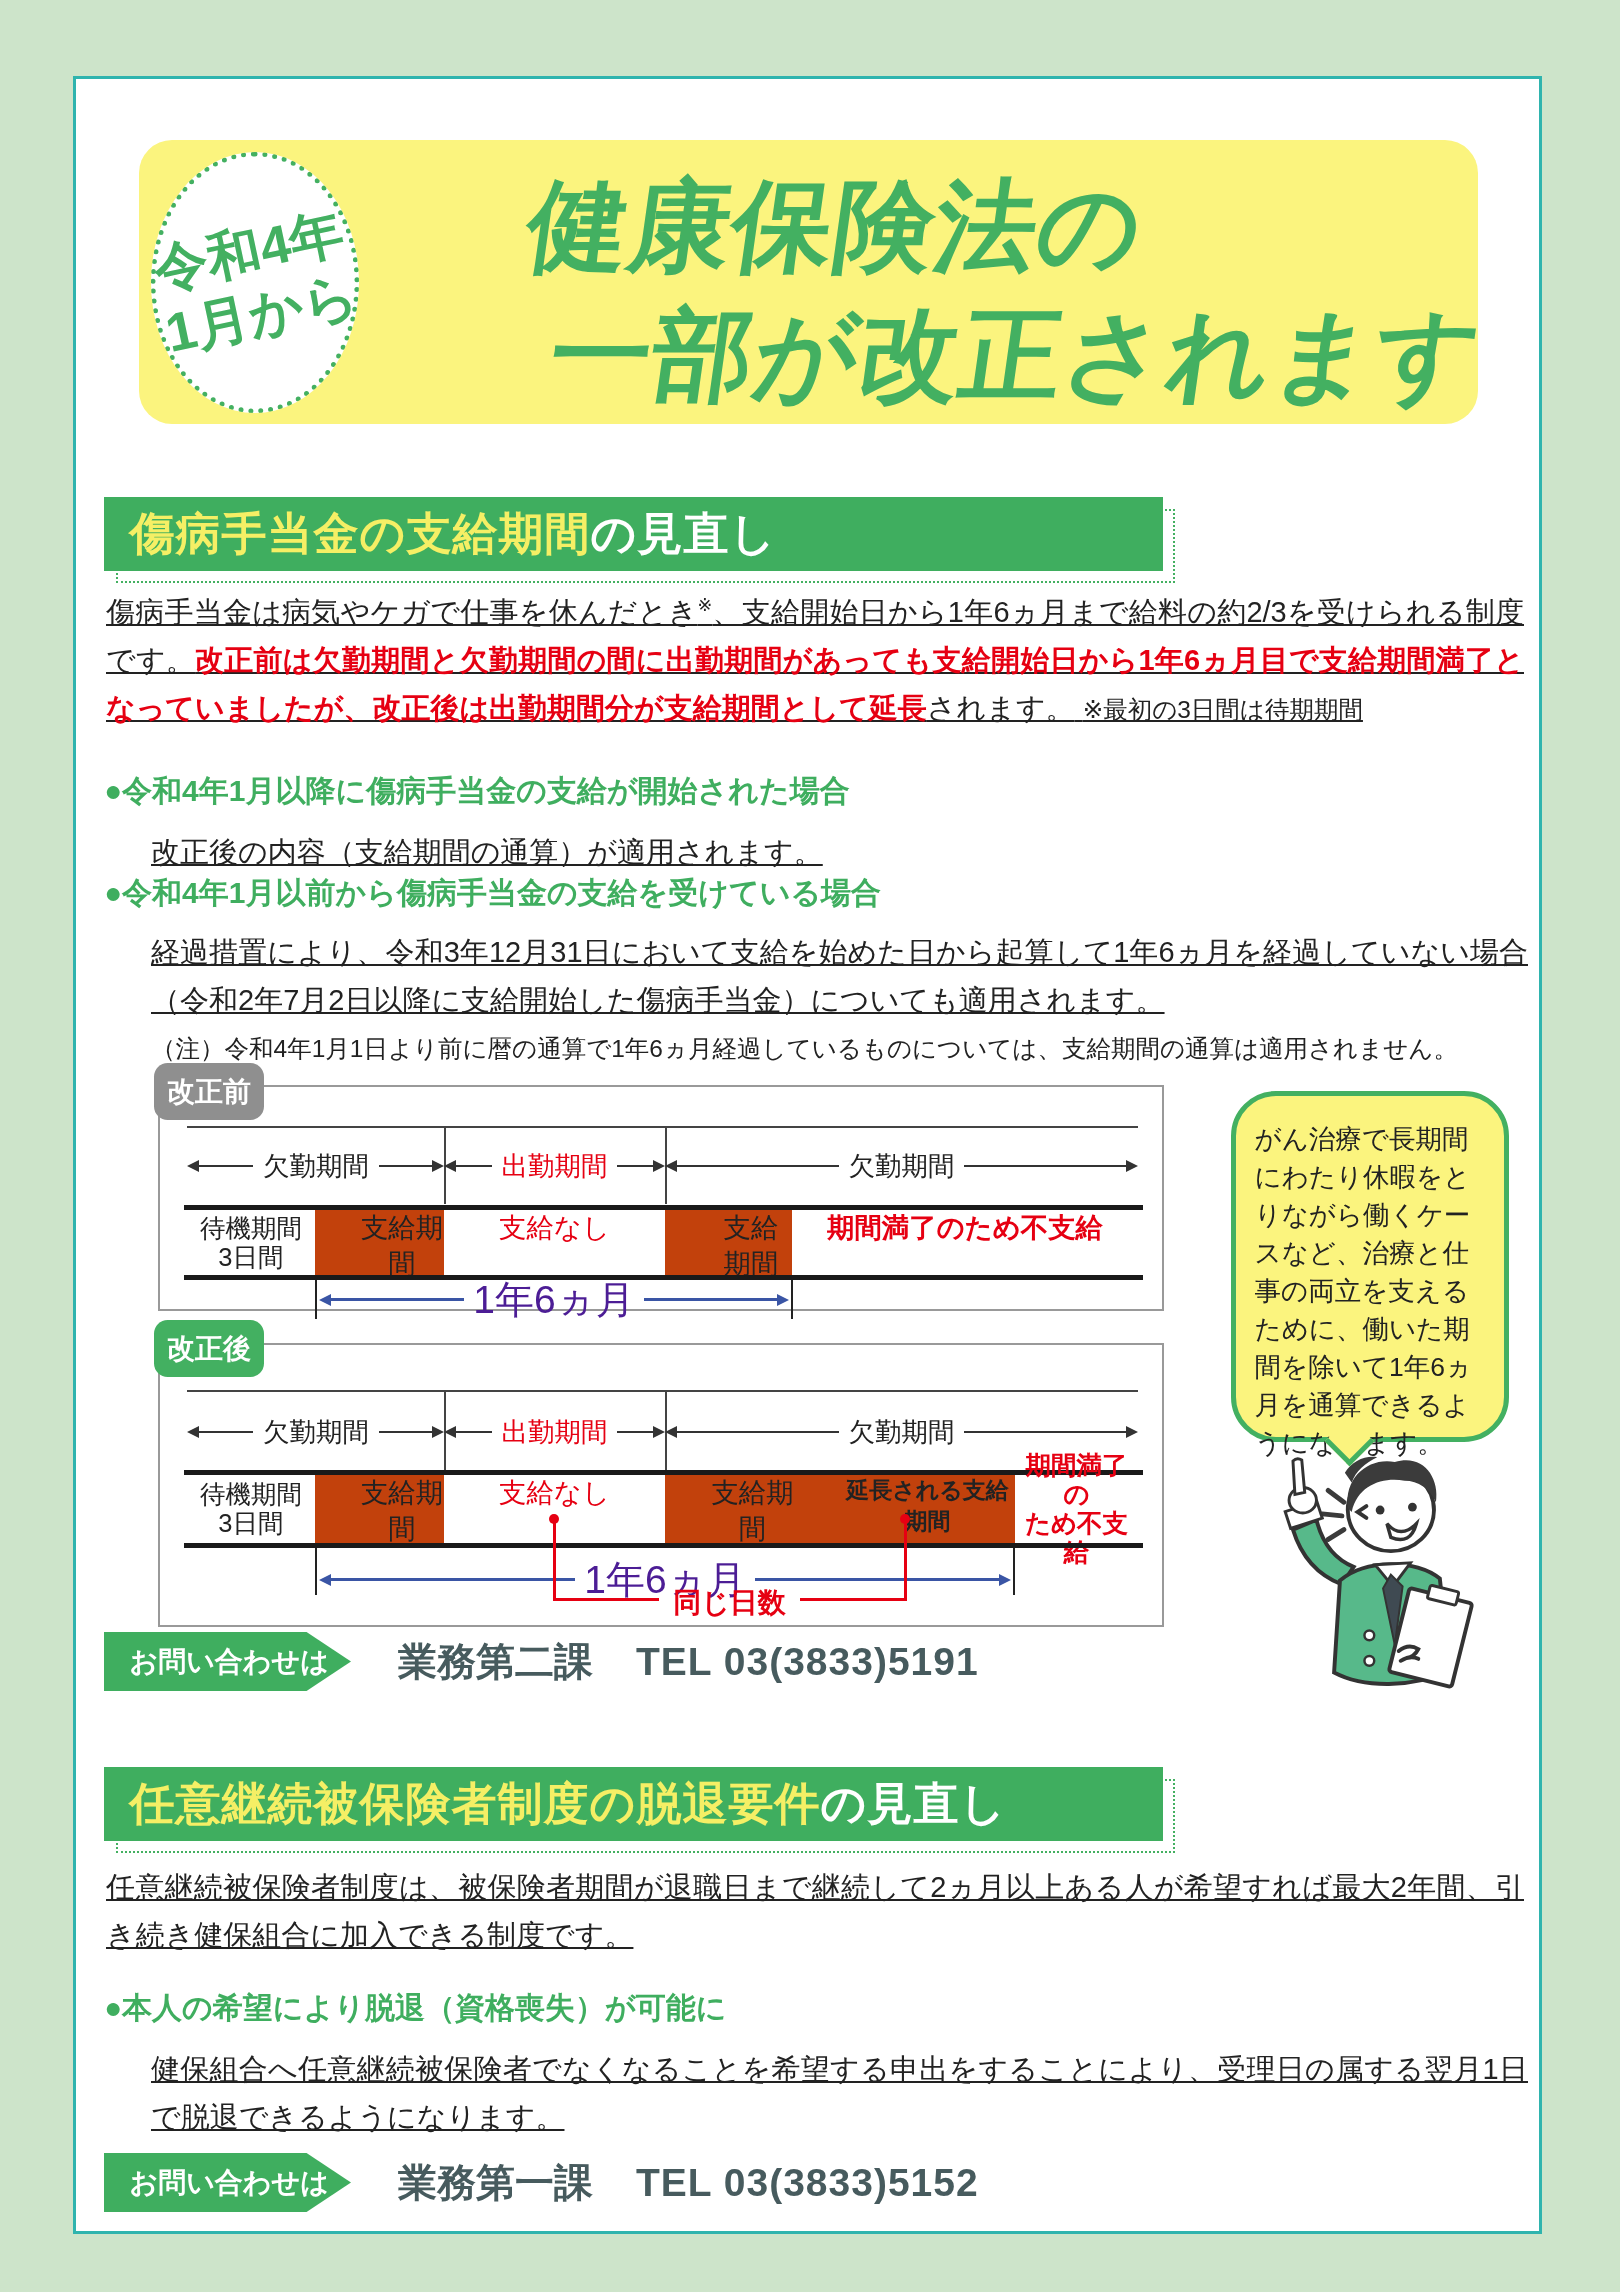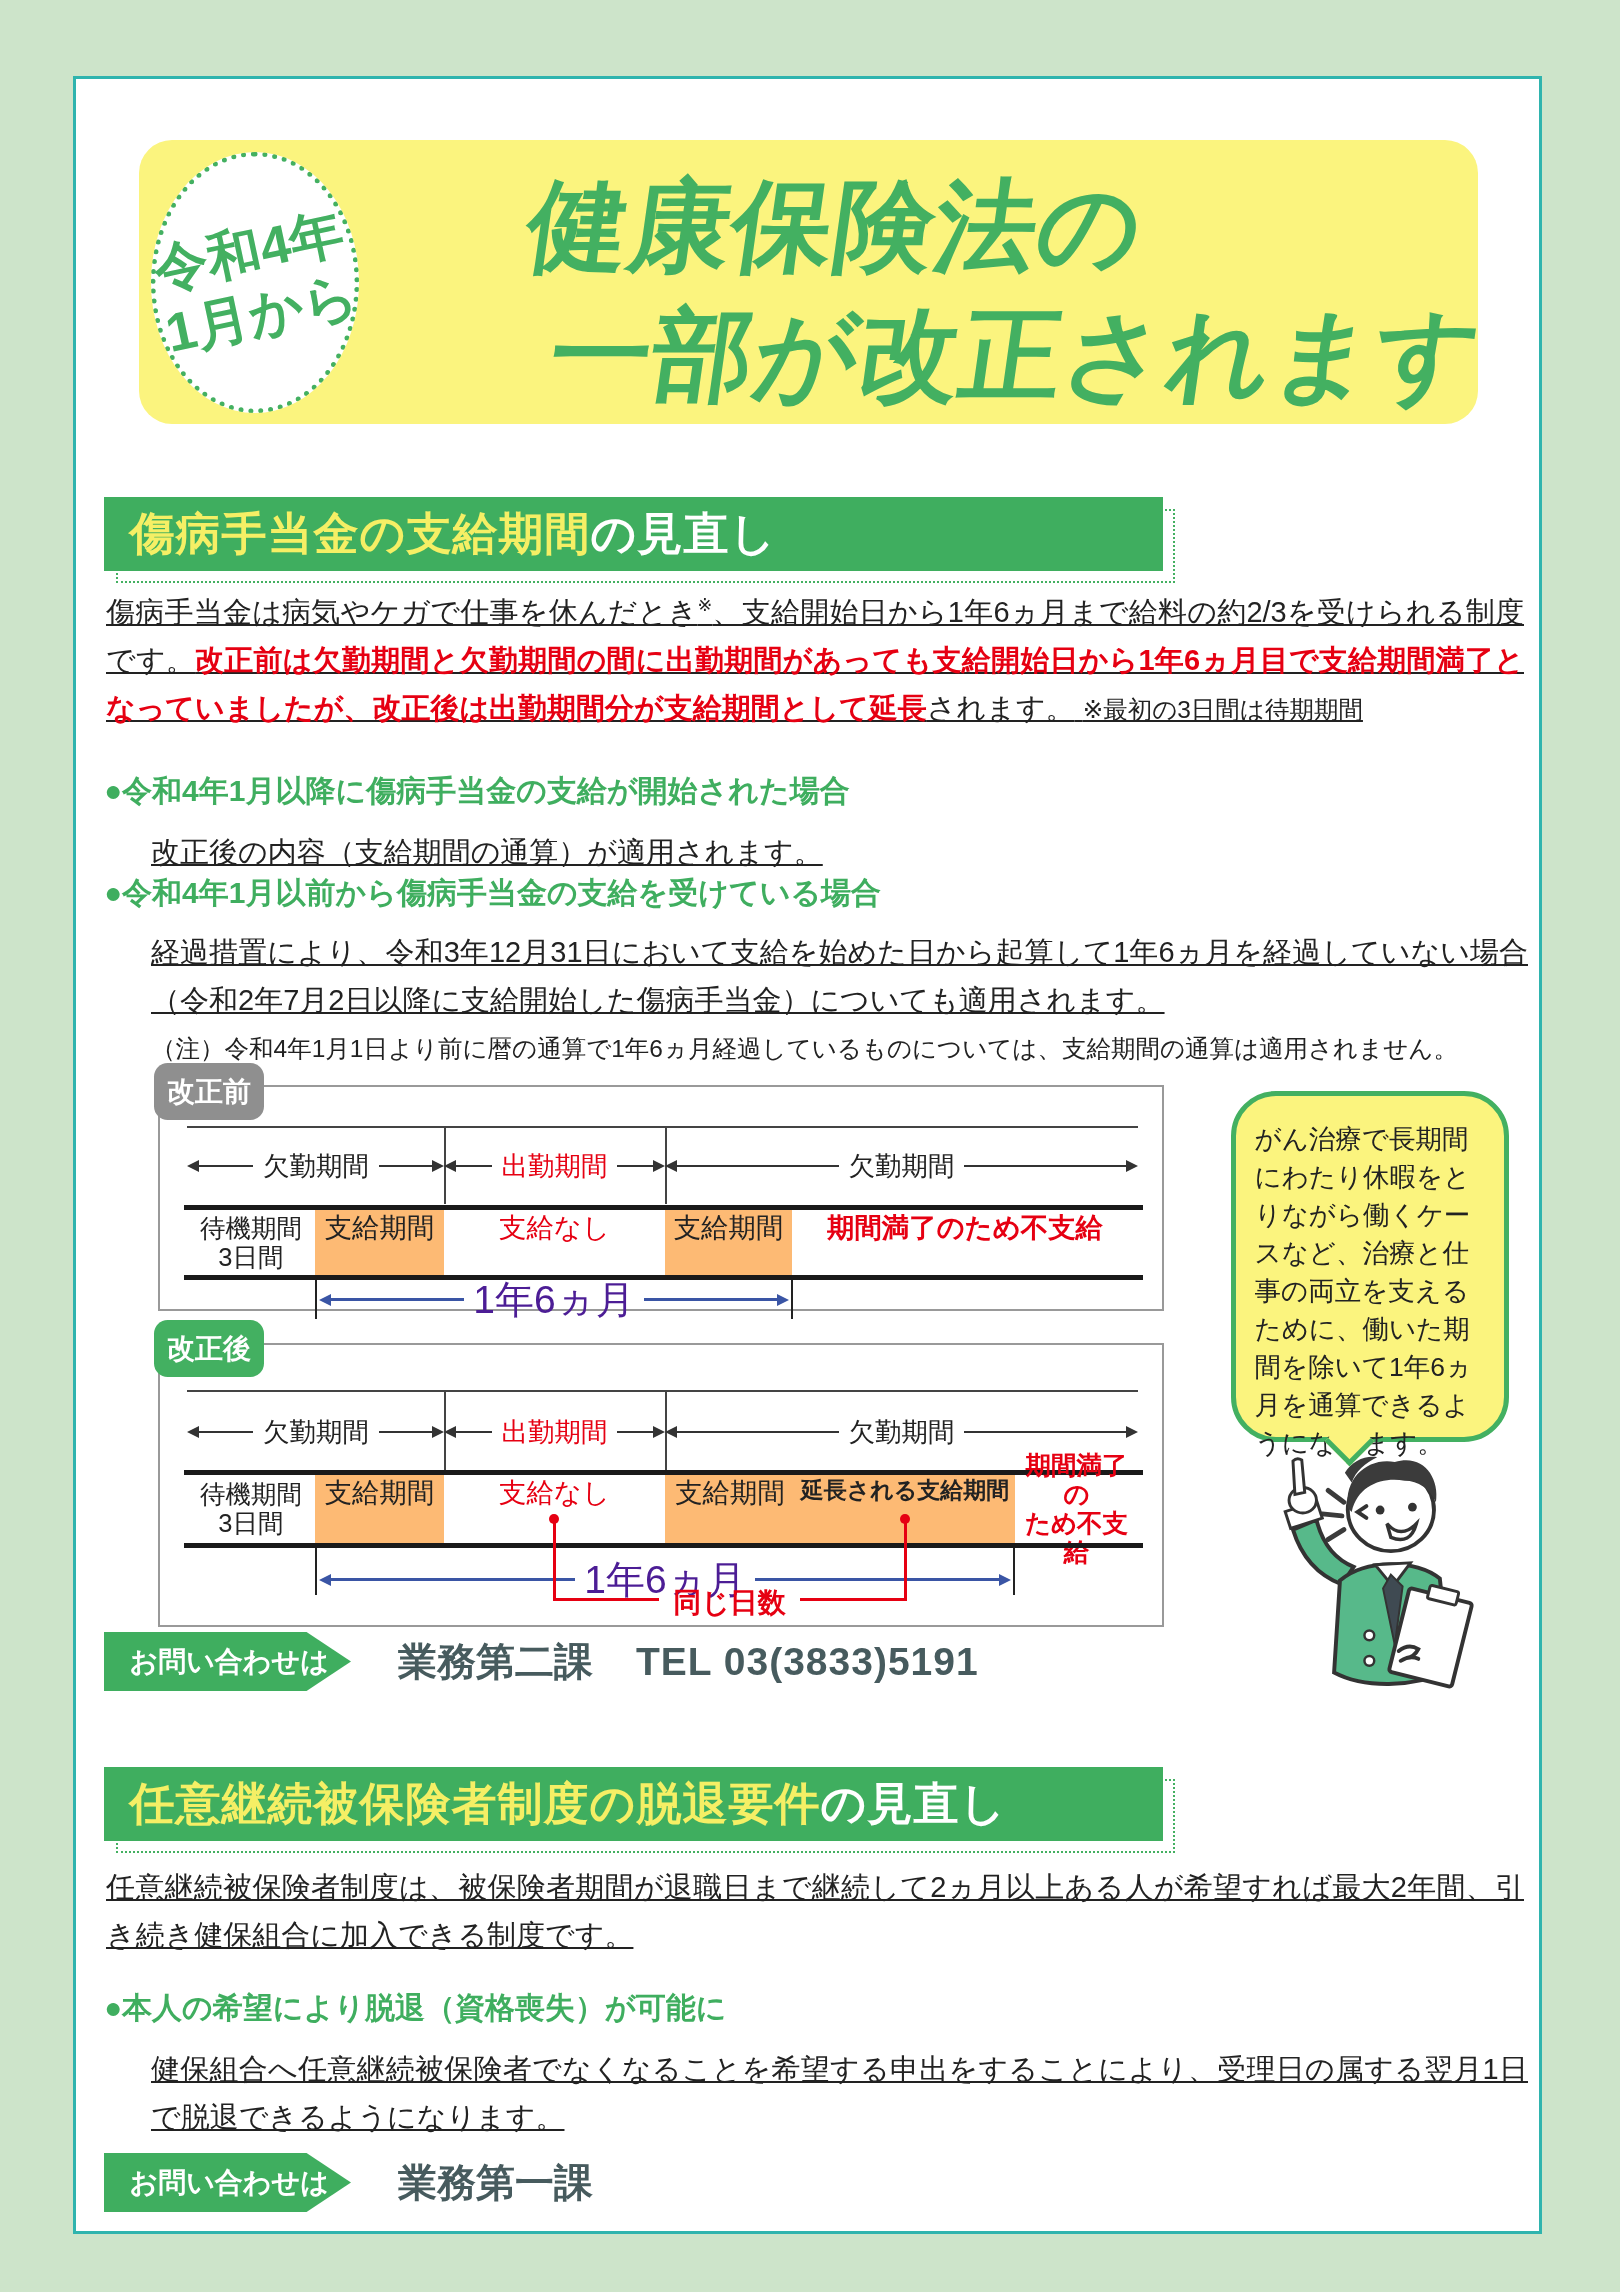--- a/index.html
+++ b/index.html
@@ -64,21 +64,21 @@
   .dtab-gray { background:#8f8f8f; }
   .dtab-green { background:#43b061; }
   .dbox { position:absolute; width:1006px; background:#fff; border:2px solid #999; z-index:1; }
   .thinline { position:absolute; height:2px; background:#444; }
   .vdiv { position:absolute; width:2px; background:#444; }
   .thick { position:absolute; height:4.9px; background:#1a1a1a; }
   .cell {
     position:absolute; display:flex; justify-content:center;
     font-size:27.4px; color:#222; text-align:center;
   }
-  .cell-blue { background:#fdba74; }
+  .cell-blue { background:#c2410c;padding-left:45px; }
   .cell-red { color:#e60012; font-weight:700; }
   .cell-bold { font-weight:700; }
   .two-line { flex-direction:column; line-height:29px; font-size:25.5px; }
   .harrow { position:absolute; display:flex; align-items:center; }
   .harrow .ln { flex:1; height:2px; background:#333; }
   .harrow .lbl { padding:0 9.8px; font-size:26.5px; color:#222; white-space:nowrap; }
   .harrow .lbl.red { color:#e60012; }
   .ah-l { width:0; height:0; border-top:6.9px solid transparent; border-bottom:6.9px solid transparent; border-right:12.7px solid #333; }
   .ah-r { width:0; height:0; border-top:6.9px solid transparent; border-bottom:6.9px solid transparent; border-left:12.7px solid #333; }
   .barrow .ln { height:2.9px; background:#3a55a5; }
@@ -307,16 +307,17 @@
   </div>
 
   <div class="para" style="left:30px; top:1784px; width:1418px;">任意継続被保険者制度は、被保険者期間が退職日まで継続して2ヵ月以上ある人が希望すれば最大2年間、引き続き健保組合に加入できる制度です。</div>
 
   <div class="case-heading" style="left:28px; top:1909px;">●本人の希望により脱退（資格喪失）が可能に</div>
   <div class="para" style="left:75px; top:1966px; width:1377px;">健保組合へ任意継続被保険者でなくなることを希望する申出をすることにより、受理日の属する翌月1日で脱退できるようになります。</div>
 
   <div class="contact" style="left:28px; top:2074px;">
     <div class="contact-label">お問い合わせは</div>
     <div class="contact-dept">業務第一課</div>
+    <div class="contact-tel">TEL 03(3833)5152</div>
   </div>
 
 </div>
 
 
 </body></html>

